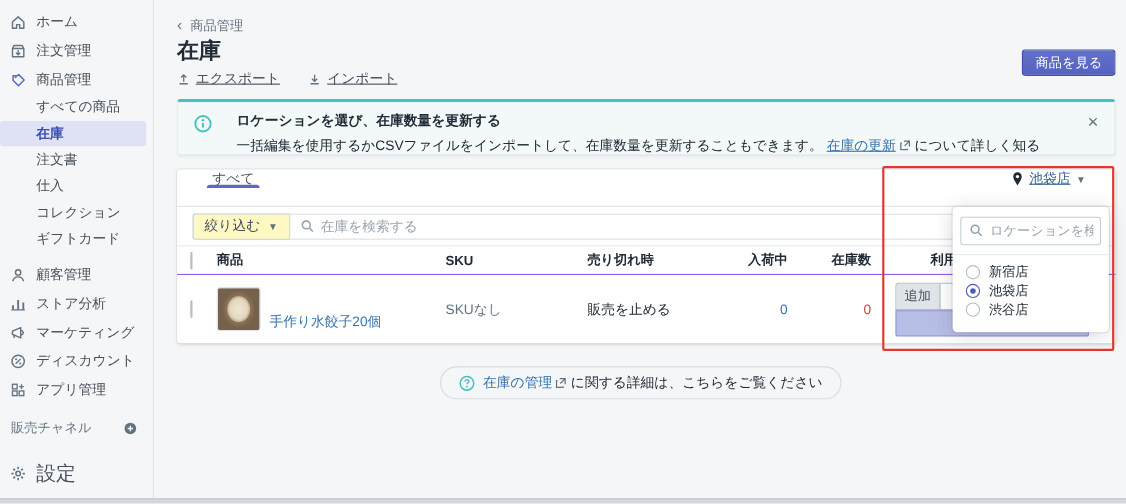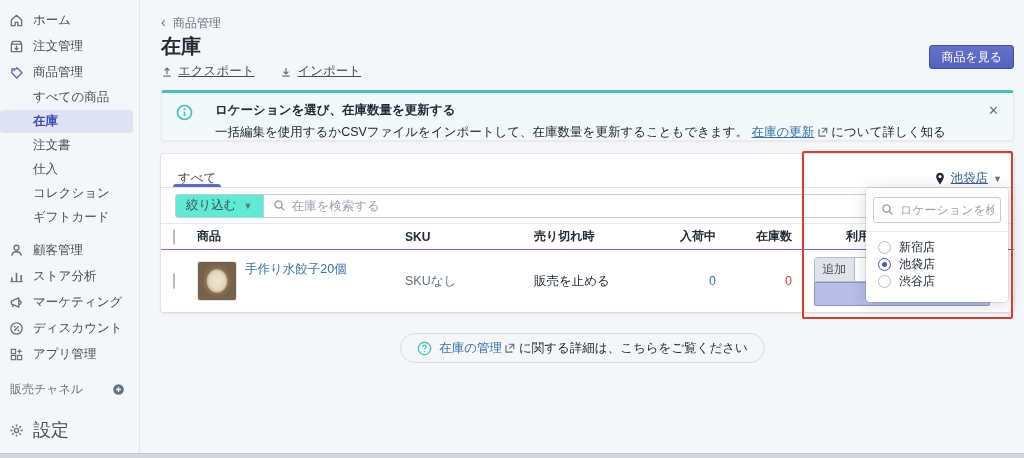--- a/index.html
+++ b/index.html
@@ -34,44 +34,44 @@
       border-top:3px solid #47c1bf; border-radius:3px; padding:9px 14px 8px 26px; box-shadow:0 1px 2px rgba(22,29,37,.05); }
   .banner-icon { position:absolute; left:14px; top:11px; }
   .banner-title { margin-left:27px; font-size:12.5px; font-weight:bold; color:#212b36; }
   .banner-body { margin-left:27px; margin-top:5px; font-size:12.5px; color:#212b36; }
   .banner-body .lnk { color:#3672ab; text-decoration:underline; cursor:pointer; }
   .banner-close { position:absolute; right:14px; top:11px; font-size:13px; color:#637381; cursor:pointer; line-height:1; }
 
   
   .card { position:absolute; left:20px; top:154px; right:10px; background:#fff; border-radius:3px;
       box-shadow:0 0 0 1px rgba(63,63,68,.05), 0 1px 3px rgba(63,63,68,.15); }
-  .tabs-row { display:flex; align-items:flex-end; height:34px; border-bottom:1px solid #dfe3e8; padding:0 12px; }
+  .tabs-row { display:flex; align-items:flex-start; height:34px; border-bottom:1px solid #dfe3e8; padding:0 27px; }
   .tab { position:relative; display:flex; align-items:center; padding:0 5px; font-size:12.5px; color:#454f5b; cursor:pointer; }
   .tab.active::after { content:""; position:absolute; left:0; right:0; bottom:0; height:3px; background:#5c6ac4; border-radius:3px 3px 0 0; }
   .tabs-spacer { flex:1; }
   .location-trigger { display:flex; align-items:center; gap:5px; cursor:pointer; }
   .location-trigger .loc-label { font-size:12.5px; color:#35618e; text-decoration:underline; }
   .caret { font-size:9px; color:#637381; }
 
   .filter-row { display:flex; align-items:center; height:36px; padding:0 14px; border-bottom:1px solid #e6eaee; }
   .filter-btn { display:flex; align-items:center; gap:7px; height:24px; padding:0 10px; font-size:12.5px; color:#454f5b;
-      background:#5eead4; border:1px solid #c4cdd5; border-radius:3px 0 0 3px; cursor:pointer; white-space:nowrap; }
+      background:#fef9c3; border:1px solid #c4cdd5; border-radius:3px 0 0 3px; cursor:pointer; white-space:nowrap; }
   .search-wrap { position:relative; flex:1; height:24px; }
   .search-wrap input { width:100%; height:24px; border:1px solid #c4cdd5; border-left:none; border-radius:0 3px 3px 0;
       padding:0 8px 0 28px; font-size:12.5px; color:#212b36; font-family:inherit; outline:none; }
   .search-wrap input::placeholder { color:#9aa4af; }
   .search-wrap .search-ic { position:absolute; left:9px; top:5px; }
 
   .tbl-header, .tbl-row { display:grid; grid-template-columns:24px 208px 129px 130px 52px 76px 1fr; align-items:center; padding:0 0 0 12px; }
   .tbl-header { height:26px; border-bottom:1px solid #8b5cf6; font-size:12px; font-weight:bold; color:#212b36; }
   .tbl-row { height:62px; font-size:12.5px; }
   .col-right { text-align:right; }
   .col-avail { padding-left:54px; }
   .checkbox { width:14px; height:14px; border:1px solid #b5bdc6; border-radius:3px; background:#fff; cursor:pointer; }
-  .prod-cell { display:flex; align-items:flex-start; gap:8px; }
+  .prod-cell { display:flex; align-items:flex-end; gap:8px; }
   .thumb { width:40px; height:40px; border:1px solid #dfe3e8; border-radius:3px;
       background:radial-gradient(ellipse 15px 17px at 50% 50%, #efe6d4 0%, #e3d8c0 52%, #cbb894 66%, #8b7356 72%, #76614a 100%); }
   .prod-link { color:#3672ab; cursor:pointer; }
   .sku-val { color:#637381; }
   .num-blue { color:#3672ab; }
   .num-red { color:#c9413a; }
 
   
   .qty-editor { position:absolute; left:814px; top:257px; z-index:3; }
   .qty-seg { display:flex; border:1px solid #b5bdc6; border-radius:3px 3px 0 0; overflow:hidden; width:80px; height:25px; background:#fff; }

